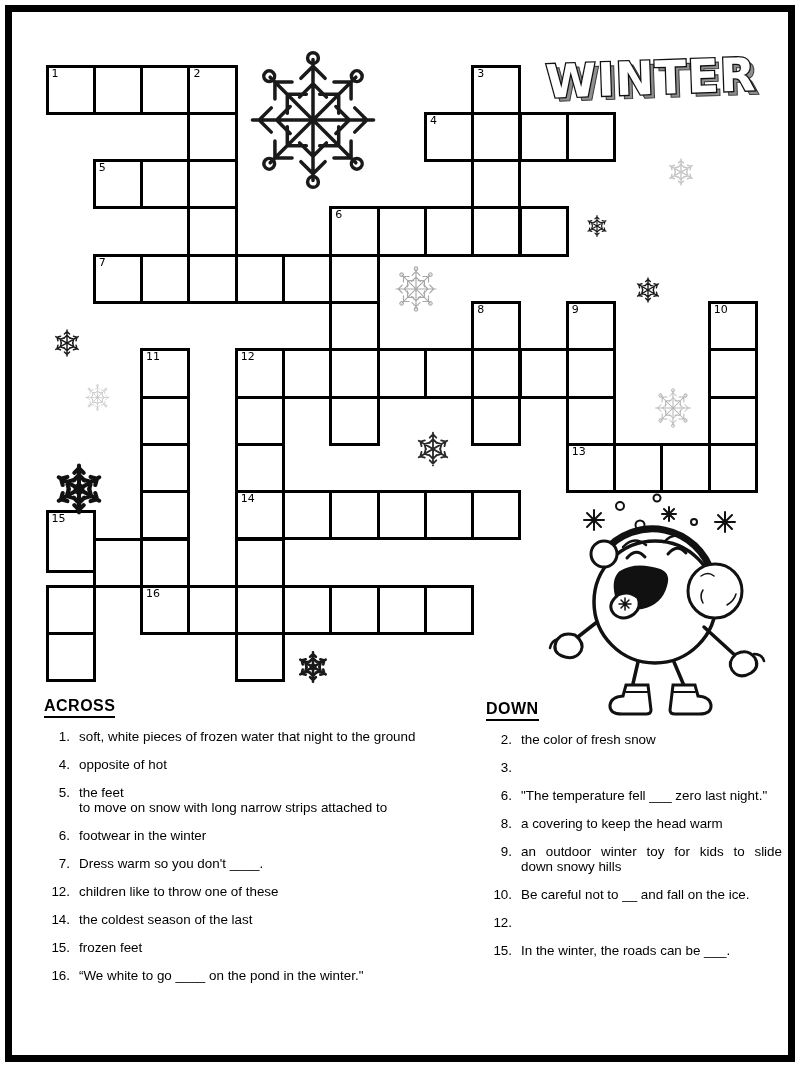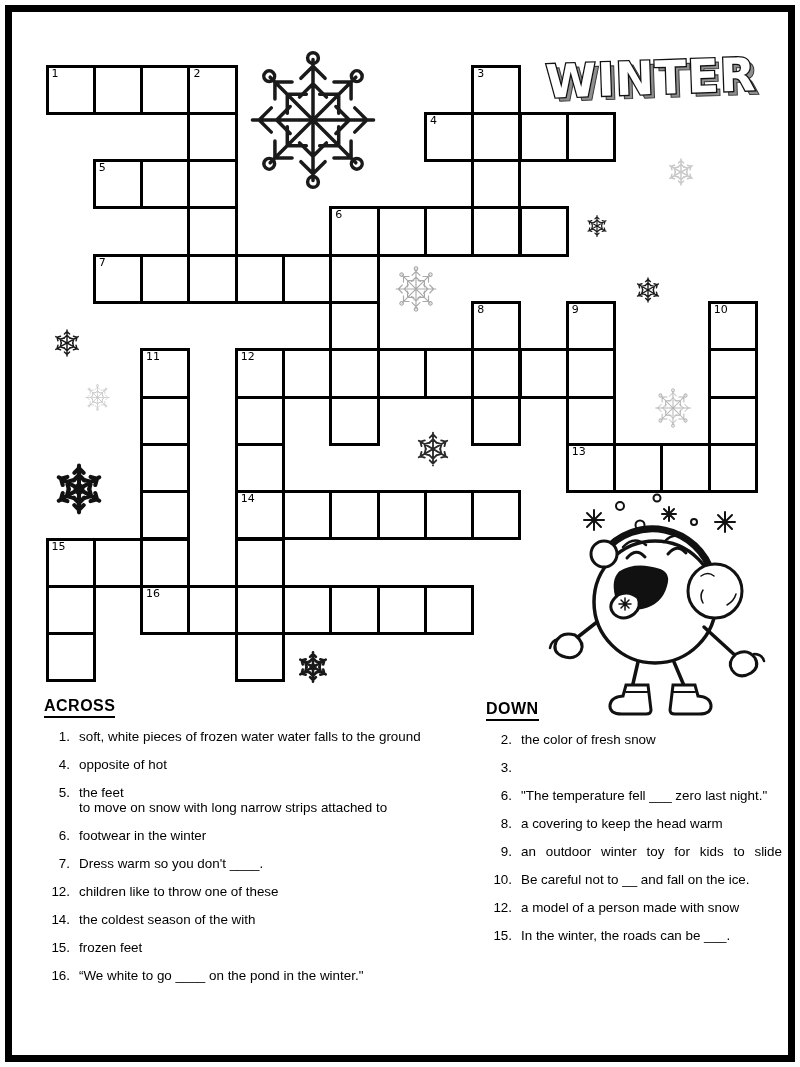--- a/index.html
+++ b/index.html
@@ -167,21 +167,21 @@
       <div class="cell" style="left: 662.2px; top: 378.4px; width: 50.3px; height: 50.3px;"></div>
       <div class="cell" style="left: 94.6px; top: 425.7px; width: 50.3px; height: 50.3px;"></div>
       <div class="cell" style="left: 189.2px; top: 425.7px; width: 50.3px; height: 50.3px;">
         <span class="cellnum">14</span>
       </div>
       <div class="cell" style="left: 236.5px; top: 425.7px; width: 50.3px; height: 50.3px;"></div>
       <div class="cell" style="left: 283.8px; top: 425.7px; width: 50.3px; height: 50.3px;"></div>
       <div class="cell" style="left: 331.1px; top: 425.7px; width: 50.3px; height: 50.3px;"></div>
       <div class="cell" style="left: 378.4px; top: 425.7px; width: 50.3px; height: 50.3px;"></div>
       <div class="cell" style="left: 425.7px; top: 425.7px; width: 50.3px; height: 50.3px;"></div>
-      <div class="cell" style="left: 0px; top: 473px; width: 50.3px; height: 63px;">
+      <div class="cell" style="left: 0px; top: 445px; width: 50.3px; height: 63px;">
         <span class="cellnum">15</span>
       </div>
       <div class="cell" style="left: 47.3px; top: 473px; width: 50.3px; height: 50.3px;"></div>
       <div class="cell" style="left: 94.6px; top: 473px; width: 50.3px; height: 50.3px;"></div>
       <div class="cell" style="left: 189.2px; top: 473px; width: 50.3px; height: 50.3px;"></div>
       <div class="cell" style="left: 0px; top: 520.3px; width: 50.3px; height: 50.3px;"></div>
       <div class="cell" style="left: 94.6px; top: 520.3px; width: 50.3px; height: 50.3px;">
         <span class="cellnum">16</span>
       </div>
       <div class="cell" style="left: 141.9px; top: 520.3px; width: 50.3px; height: 50.3px;"></div>
@@ -272,21 +272,21 @@
       <path d="M153 193 h-22 l-3 25 q0 4 5 4 h24 q13 0 12 -9 q-1 -8 -13 -9 z" fill="#fff" stroke-width="3"></path>
       <path d="M153 200 h-23" stroke-width="2"></path>
     </g>
   </svg>
 
   <div class="clues" style="left:44px;top:697px;width:408px;">
     <h2>ACROSS</h2>
     <ul id="across-list">
         <li>
           <span class="num">1.</span>
-          <div class="txt">soft, white pieces of frozen water water falls to the ground</div>
+          <div class="txt">soft, white pieces of frozen water that night to the ground</div>
         </li>
         <li>
           <span class="num">4.</span>
           <div class="txt">opposite of hot</div>
         </li>
         <li>
           <span class="num">5.</span>
           <div class="txt">
             <div>the feet</div>
             <div>to move on snow with long narrow strips attached to</div>
@@ -299,21 +299,21 @@
         <li>
           <span class="num">7.</span>
           <div class="txt">Dress warm so you don't ____.</div>
         </li>
         <li>
           <span class="num">12.</span>
           <div class="txt">children like to throw one of these</div>
         </li>
         <li>
           <span class="num">14.</span>
-          <div class="txt">the coldest season of the with</div>
+          <div class="txt">the coldest season of the last</div>
         </li>
         <li>
           <span class="num">15.</span>
           <div class="txt">frozen feet</div>
         </li>
         <li>
           <span class="num">16.</span>
           <div class="txt">“We white to go ____ on the pond in the winter."</div>
         </li>
       </ul>
@@ -334,29 +334,29 @@
           <div class="txt">"The temperature fell ___ zero last night."</div>
         </li>
         <li>
           <span class="num">8.</span>
           <div class="txt">a covering to keep the head warm</div>
         </li>
         <li>
           <span class="num">9.</span>
           <div class="txt">
             <div class="jline">an outdoor winter toy for kids to slide</div>
+            <div>down snowy hills</div>
           </div>
         </li>
         <li>
           <span class="num">10.</span>
           <div class="txt">Be careful not to __ and fall on the ice.</div>
         </li>
         <li>
           <span class="num">12.</span>
-          <div class="txt">a model of a person made with snow</div>
         </li>
         <li>
           <span class="num">15.</span>
           <div class="txt">In the winter, the roads can be ___.</div>
         </li>
       </ul>
   </div>
 
   <div class="footer" style="color: rgb(20, 19, 203);">Tree Valley Academy</div>
 </div>

